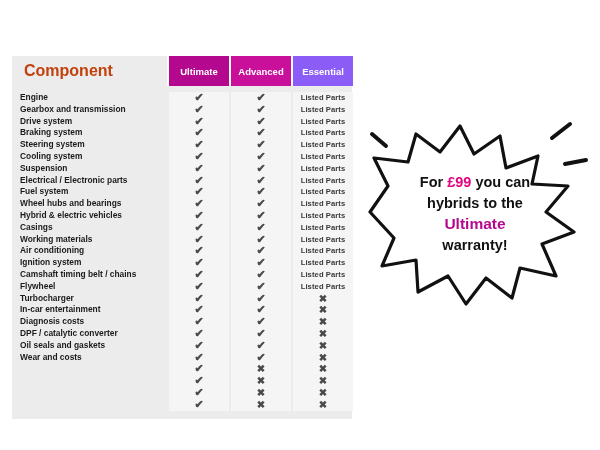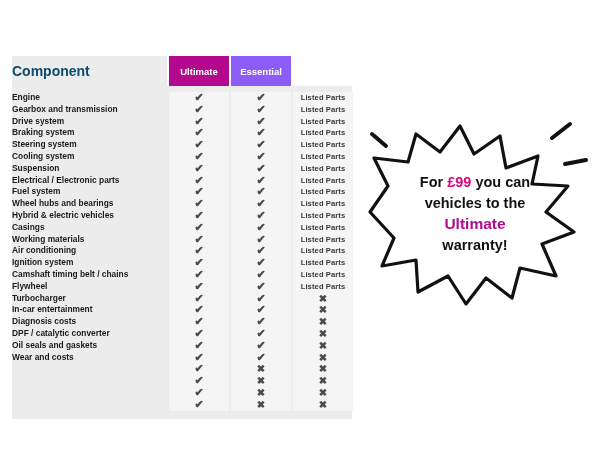--- a/index.html
+++ b/index.html
@@ -25,25 +25,25 @@
   .table-header-row {
     display: flex;
     align-items: stretch;
     height: 30px;
   }
   .th-component {
     flex: 0 0 155px;
     background: #ececec;
     display: flex;
     align-items: center;
-    padding-left: 0;
+    padding-left: 12px;
     box-sizing: border-box;
-    font-size: 14px;
-    font-weight: bold;
-    color: #0c4a6e;
+    font-size: 16px;
+    font-weight: bold;
+    color: #c2410c;
   }
   .th-tier {
     flex: 0 0 60px;
     margin-left: 2px;
     display: flex;
     align-items: center;
     justify-content: center;
     color: #ffffff;
     font-size: 9.5px;
     font-weight: bold;
@@ -52,21 +52,21 @@
   .tier-advanced { background: #c8109a; }
   .tier-essential { background: #8b5cf6; }
 
   .table-body {
     display: flex;
     background: #ececec;
     padding: 6px 0 8px 0;
   }
   .col-component {
     flex: 0 0 155px;
-    padding-left: 0;
+    padding-left: 8px;
     box-sizing: border-box;
   }
   .col-tier {
     flex: 0 0 60px;
     margin-left: 2px;
     background: #f5f5f5;
     display: flex;
     flex-direction: column;
     align-items: center;
   }
@@ -137,20 +137,21 @@
   }
 </style>
 </head>
 <body>
 
 <div id="comparison-table">
 
   <div class="table-header-row">
     <div class="th-component">Component</div>
     <div class="th-tier tier-ultimate">Ultimate</div>
+    <div class="th-tier tier-advanced">Advanced</div>
     <div class="th-tier tier-essential">Essential</div>
   </div>
 
   <div class="table-body">
     <div class="col-component" id="col-component">
         <div class="row-label">Engine</div>
         <div class="row-label">Gearbox and transmission</div>
         <div class="row-label">Drive system</div>
         <div class="row-label">Braking system</div>
         <div class="row-label">Steering system</div>
@@ -428,17 +429,17 @@
 
 <div id="upgrade-callout">
   <svg width="230" height="190" viewBox="0 0 230 190">
     <polygon points="10,92 28,66 14,38 48,42 56,14 80,32 100,6 114,34 140,16 146,48 178,36 172,64 208,66 186,92 214,112 182,124 196,156 160,148 152,178 126,158 106,184 88,156 58,172 56,140 22,146 34,118" fill="#ffffff" stroke="#111111" stroke-width="3.2" stroke-linejoin="round"></polygon>
     <path d="M192,18 L210,4" stroke="#111111" stroke-width="4" stroke-linecap="round" fill="none"></path>
     <path d="M205,44 L226,40" stroke="#111111" stroke-width="4" stroke-linecap="round" fill="none"></path>
     <path d="M12,14 L26,26" stroke="#111111" stroke-width="4" stroke-linecap="round" fill="none"></path>
   </svg>
   <div class="callout-text">
     <span>For </span><span class="price-accent">£99</span><span> you can</span><br>
-    <span>vehicles to the</span><br>
+    <span>hybrids to the</span><br>
     <span class="tier-accent">Ultimate</span><br>
     <span>warranty!</span>
   </div>
 </div>
 
 </body></html>

